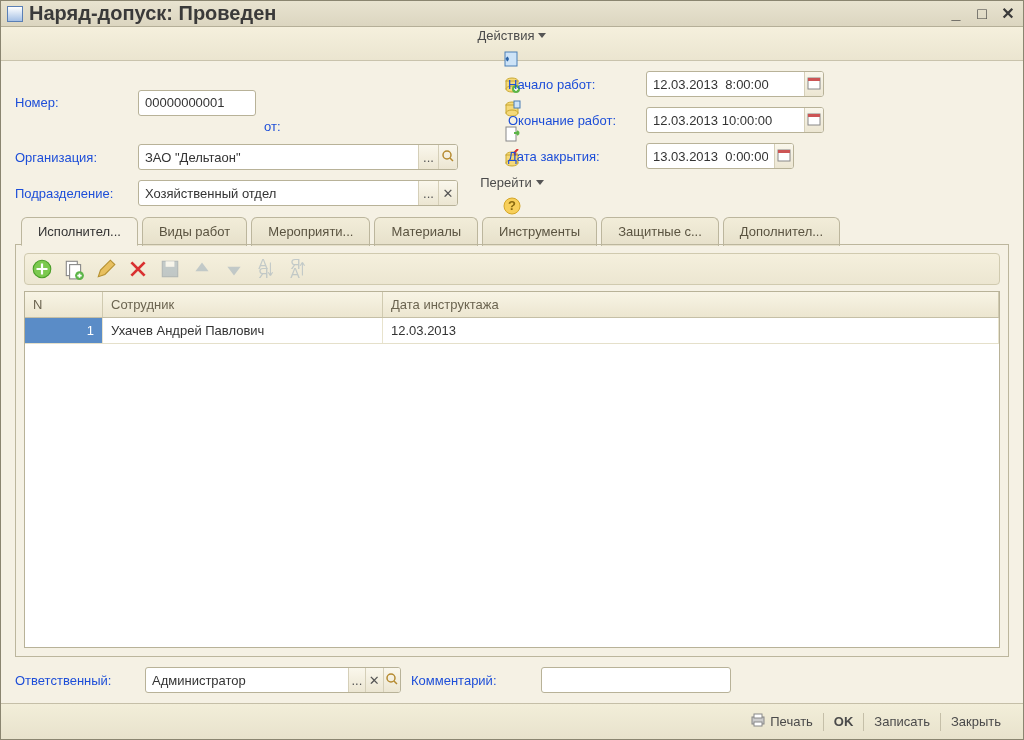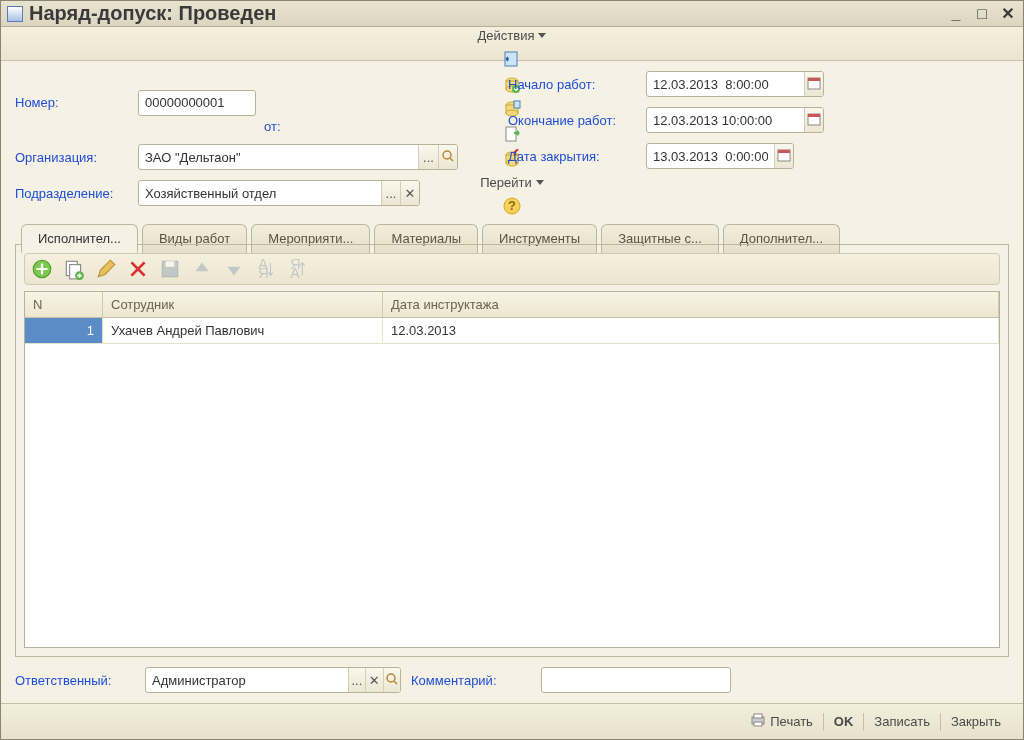--- a/index.html
+++ b/index.html
@@ -26,21 +26,21 @@
 .label { color: #1d4ed8; min-width: 115px; }
 .label-mid { min-width: 28px; margin-top: 48px; }
 .label-r { min-width: 130px; }
 
 .input-wrap { display: flex; align-items: center; background: #fff; border: 1px solid #b8b298; border-radius: 3px; height: 26px; overflow: hidden; }
 .input-wrap input { border: none; outline: none; padding: 0 6px; height: 100%; width: 100%; background: transparent; color: #333; font-size: 13px; }
 .input-btn { width: 22px; height: 100%; display: flex; align-items: center; justify-content: center; border-left: 1px solid #d5cfb8; cursor: pointer; color: #555; background: linear-gradient(#faf7ec,#ece6d2); }
 .input-btn svg { width: 14px; height: 14px; }
 
 .tabs { display: flex; gap: 4px; padding-left: 6px; position: relative; }
-.tab { padding: 6px 16px; background: linear-gradient(#f2edd9,#e6e0ca); border: 1px solid #bcb69d; border-bottom: none; border-radius: 6px 6px 0 0; color: #5a5340; cursor: pointer; position: relative; top: 8px; }
+.tab { padding: 6px 16px; background: linear-gradient(#f2edd9,#e6e0ca); border: 1px solid #bcb69d; border-bottom: none; border-radius: 6px 6px 0 0; color: #5a5340; cursor: pointer; position: relative; top: 1px; }
 .tab.active { background: #f5f1e4; border-bottom: 1px solid #f5f1e4; z-index: 2; color: #333; }
 .tab-underline { position: absolute; bottom: 0; left: 0; right: 0; height: 1px; background: #bcb69d; z-index: 1; }
 
 .tab-content { flex: 1; border: 1px solid #bcb69d; border-top: none; background: #f5f1e4; padding: 8px; display: flex; flex-direction: column; overflow: hidden; }
 
 .inner-toolbar { background: linear-gradient(#f5f0dd,#ece6d1); border: 1px solid #d0caaf; border-radius: 4px; height: 32px; display: flex; align-items: center; padding: 0 6px; gap: 10px; margin-bottom: 6px; }
 .itb-btn { width: 22px; height: 22px; display: flex; align-items: center; justify-content: center; cursor: pointer; border-radius: 3px; }
 .itb-btn.disabled { opacity: 0.45; cursor: default; }
 
 .table-wrap { flex: 1; border: 1px solid #b8b298; background: #fff; overflow: hidden; display: flex; flex-direction: column; }
@@ -168,21 +168,21 @@
             <div class="input-btn">
                 <span><svg viewBox="0 0 14 14">
                     <circle cx="6" cy="6" r="4" fill="none" stroke="#b58a30" stroke-width="1.5"></circle>
                     <path d="M9 9 L12 12" stroke="#b58a30" stroke-width="1.5"></path>
                   </svg></span>
               </div>
           </div>
         </div>
         <div class="form-row">
           <span class="label">Подразделение:</span>
-          <div class="input-wrap" style="width:282px">
+          <div class="input-wrap" style="width:320px">
             <input value="Хозяйственный отдел" style="">
             <div class="input-btn">...</div>
             <div class="input-btn">✕</div>
           </div>
         </div>
       </div>
       <div class="form-col">
         <div class="form-row">
           <span class="label label-r">Начало работ:</span>
           <div class="input-wrap" style="width:178px">

